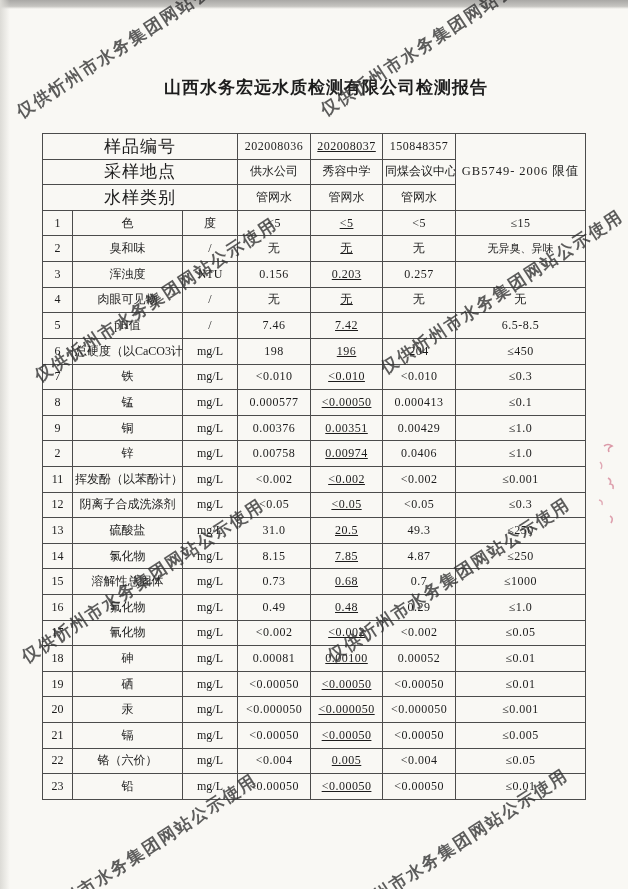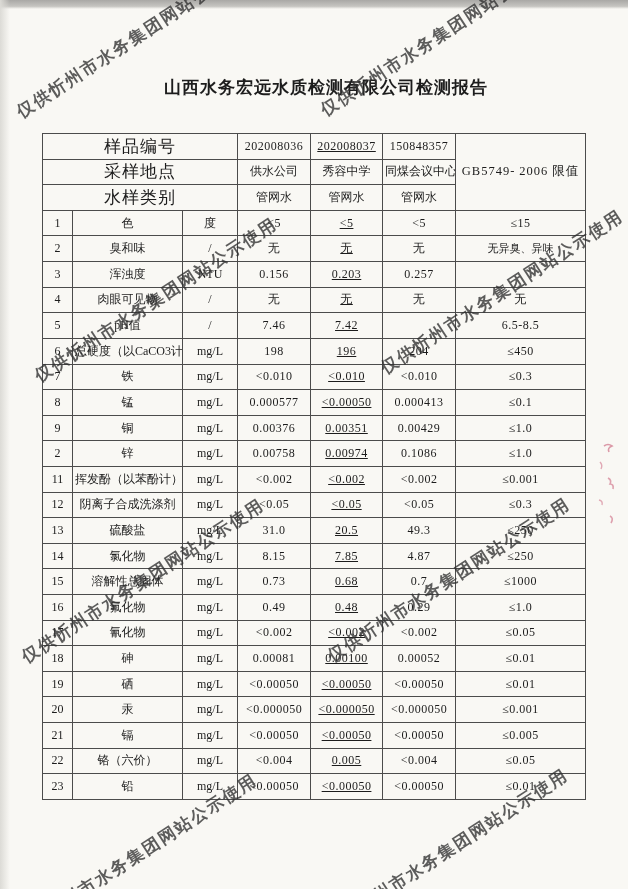--- a/index.html
+++ b/index.html
@@ -200,21 +200,21 @@
       <td class="c-val2">0.00351</td>
       <td class="c-val">0.00429</td>
       <td class="c-limit">≤1.0</td>
     </tr>
         <tr>
       <td class="c-no">2</td>
       <td class="c-item">锌</td>
       <td class="c-unit">mg/L</td>
       <td class="c-val">0.00758</td>
       <td class="c-val2">0.00974</td>
-      <td class="c-val">0.1086</td>
+      <td class="c-val">0.0406</td>
       <td class="c-limit">≤1.0</td>
     </tr>
         <tr>
       <td class="c-no">11</td>
       <td class="c-item">挥发酚（以苯酚计）</td>
       <td class="c-unit">mg/L</td>
       <td class="c-val">&lt;0.002</td>
       <td class="c-val2">&lt;0.002</td>
       <td class="c-val">&lt;0.002</td>
       <td class="c-limit">≤0.001</td>

